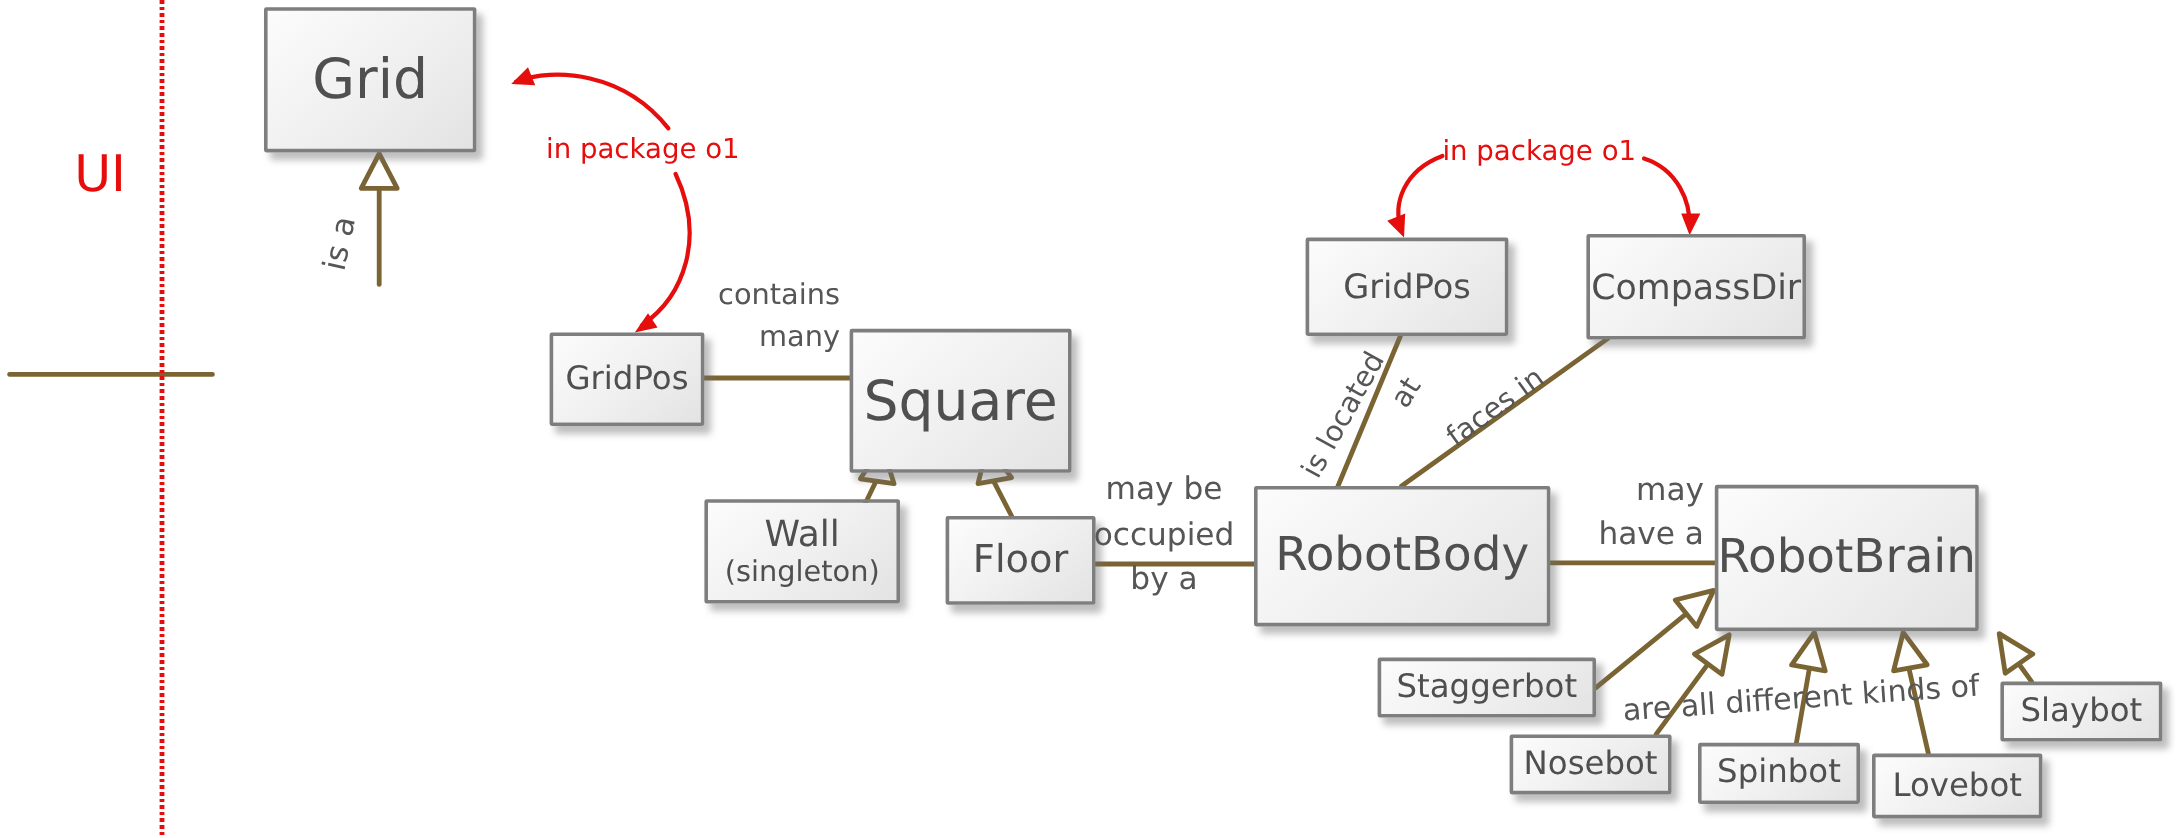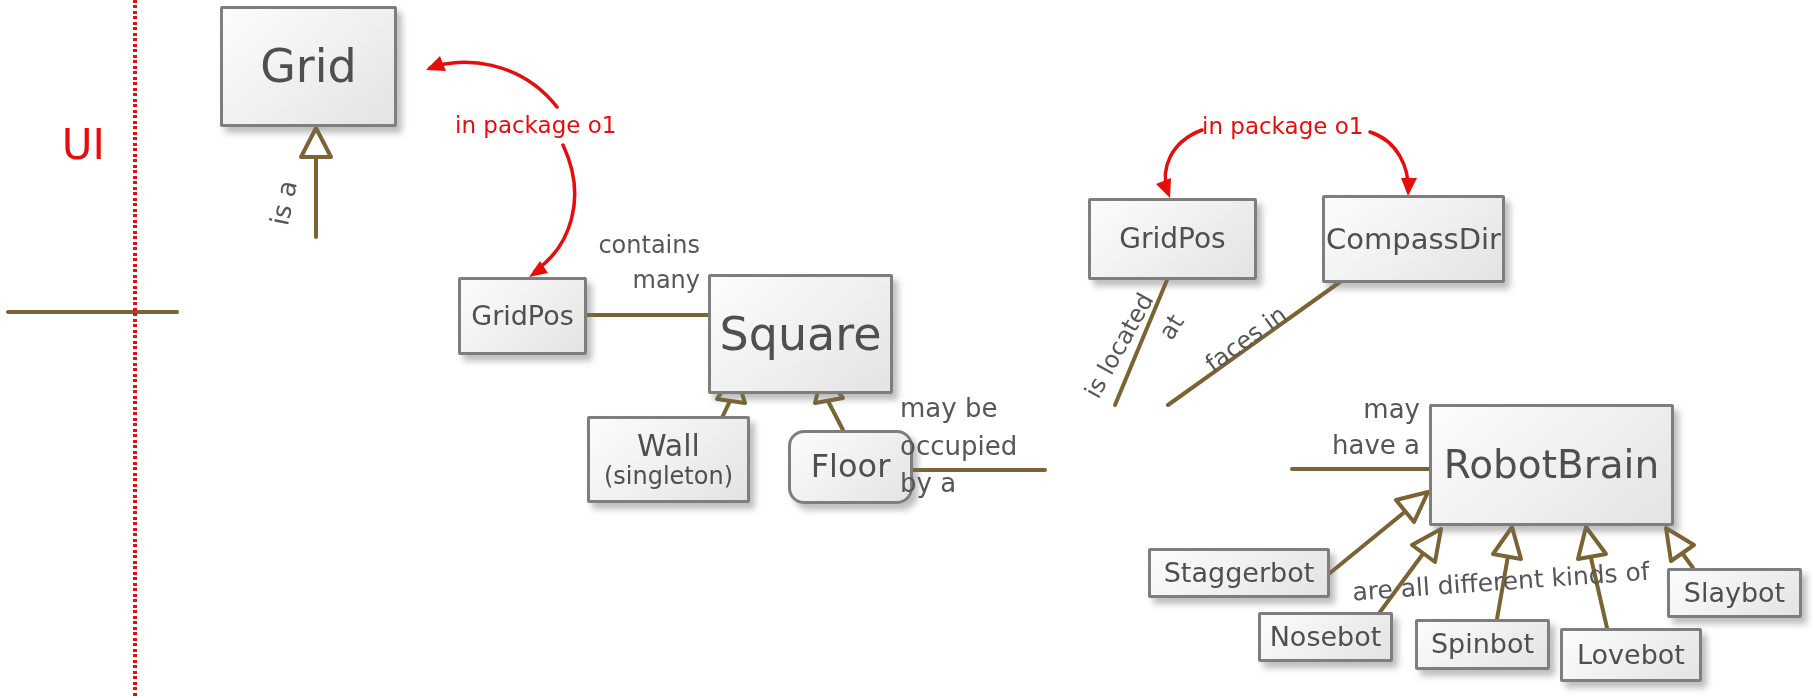--- a/index.html
+++ b/index.html
@@ -25,38 +25,38 @@
     background:linear-gradient(140deg,#fcfcfc 0%,#efefef 55%,#e3e3e3 100%);
     box-shadow:5px 6px 6px rgba(110,110,110,0.45);
     display:flex;flex-direction:column;align-items:center;justify-content:center;
     color:var(--text-gray);border-radius:2px;text-align:center;line-height:1.05;
   }
   #box-grid{left:220px;top:6px;width:177px;height:121px;font-size:46px;}
   #box-robotworld{left:177px;top:237px;width:281px;height:151px;font-size:43px;}
   #box-gridpos-world{left:458px;top:277px;width:129px;height:78px;font-size:27px;}
   #box-square{left:708px;top:250px;width:185px;height:120px;font-size:46px;margin-top:24px;}
   #box-wall{left:587px;top:416px;width:163px;height:87px;font-size:30px;}
-  #box-floor{left:788px;top:430px;width:125px;height:74px;font-size:32px;border-radius:16px;}
+  #box-floor{left:788px;top:430px;width:125px;height:74px;font-size:32px;}
   #box-robotbody{left:1045px;top:405px;width:247px;height:117px;font-size:39px;}
   #box-gridpos-body{left:1088px;top:198px;width:169px;height:82px;font-size:28px;}
   #box-compassdir{left:1322px;top:195px;width:183px;height:88px;font-size:29px;}
-  #box-robotbrain{left:1429px;top:404px;width:245px;height:122px;font-size:39px;text-align:right;}
+  #box-robotbrain{left:1429px;top:404px;width:220px;height:122px;font-size:39px;text-align:right;}
   #box-staggerbot{left:1148px;top:548px;width:182px;height:50px;font-size:27px;}
   #box-nosebot{left:1258px;top:612px;width:135px;height:50px;font-size:27px;}
   #box-spinbot{left:1415px;top:619px;width:135px;height:51px;font-size:27px;}
   #box-lovebot{left:1560px;top:628px;width:142px;height:54px;font-size:27px;}
   #box-slaybot{left:1667px;top:568px;width:135px;height:50px;font-size:27px;}
   .sublabel{font-size:24px;margin-top:2px;}
 
   .lbl{
     position:absolute;color:var(--label-gray);font-size:24px;line-height:1.45;
     white-space:pre-line;
   }
   #lbl-contains{left:558px;top:228px;width:142px;text-align:right;}
-  #lbl-occupied{left:900px;top:390px;width:140px;text-align:left;font-size:26px;}
+  #lbl-occupied{left:900px;top:390px;width:140px;text-align:center;font-size:26px;}
   #lbl-mayhave{left:1290px;top:391px;width:130px;text-align:right;font-size:26px;line-height:1.4;}
   #lbl-isa{left:252px;top:172px;width:70px;transform:rotate(-78deg);font-size:26px;}
   #lbl-islocated{left:1058px;top:322px;width:130px;transform:rotate(-61deg);}
   #lbl-at{left:1156px;top:303px;width:40px;transform:rotate(-58deg);}
   #lbl-facesin{left:1198px;top:317px;width:110px;transform:rotate(-36deg);}
   #lbl-kinds{left:1352px;top:564px;width:300px;transform:rotate(-4deg);font-size:25px;}
 
   .redtext{position:absolute;color:var(--red);white-space:pre-line;}
   #ui-title{left:30px;top:120px;width:75px;text-align:right;font-size:42px;}
   #ui-note{left:0;top:176px;width:110px;text-align:right;font-size:25px;line-height:1.47;}
@@ -117,20 +117,23 @@
   <div class="cls" id="box-square">
     <span>Square</span>
   </div>
   <div class="cls" id="box-wall">
     <span>Wall</span>
     <span class="sublabel">(singleton)</span>
   </div>
   <div class="cls" id="box-floor">
     <span>Floor</span>
   </div>
+  <div class="cls" id="box-robotbody">
+    <span>RobotBody</span>
+  </div>
   <div class="cls" id="box-gridpos-body">
     <span>GridPos</span>
   </div>
   <div class="cls" id="box-compassdir">
     <span>CompassDir</span>
   </div>
   <div class="cls" id="box-robotbrain">
     <span>RobotBrain</span>
   </div>
   <div class="cls" id="box-staggerbot">

